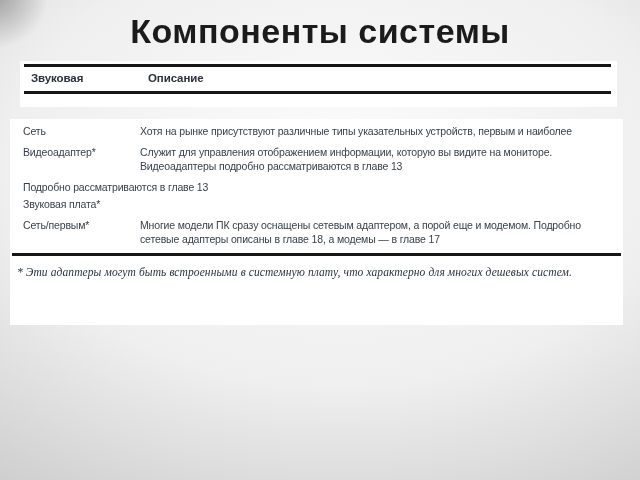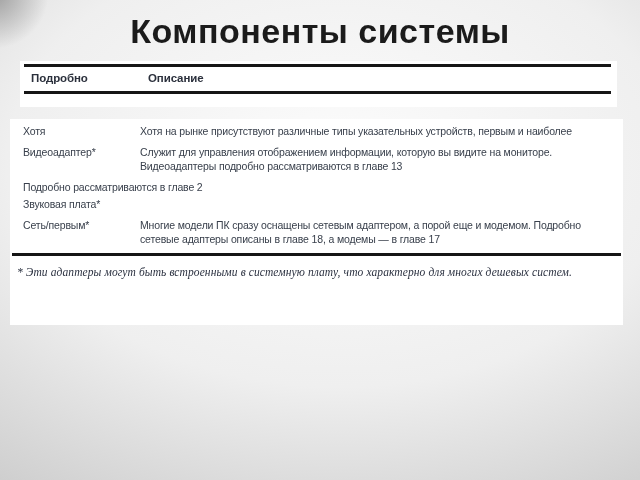--- a/index.html
+++ b/index.html
@@ -46,46 +46,46 @@
 </head>
 <body>
 
 <div class="slide">
 
   <h1 class="title">Компоненты системы</h1>
 
   <div class="panel header-box">
     <div class="rule rule-a"></div>
     <div class="header-row">
-      <span class="col-comp">Подробно</span>
+      <span class="col-comp">Звуковая</span>
       <span>Описание</span>
     </div>
     <div class="rule rule-b"></div>
   </div>
 
   <div class="panel body-box">
 
     <div class="trow">
-      <div class="comp">Хотя</div>
+      <div class="comp">Сеть</div>
       <div class="desc">
         <div>Хотя на рынке присутствуют различные типы указательных устройств, первым и наиболее</div>
       </div>
     </div>
 
     <div class="trow">
       <div class="comp">Видеоадаптер*</div>
       <div class="desc">
         <div>Служит для управления отображением информации, которую вы видите на мониторе.</div>
         <div>Видеоадаптеры подробно рассматриваются в главе 13</div>
       </div>
     </div>
 
     <div class="trow tight">
       <div class="desc">
-        <div>Подробно рассматриваются в главе 2</div>
+        <div>Подробно рассматриваются в главе 13</div>
       </div>
     </div>
 
     <div class="trow">
       <div class="comp">Звуковая плата*</div>
     </div>
 
     <div class="trow">
       <div class="comp">Сеть/первым*</div>
       <div class="desc">

